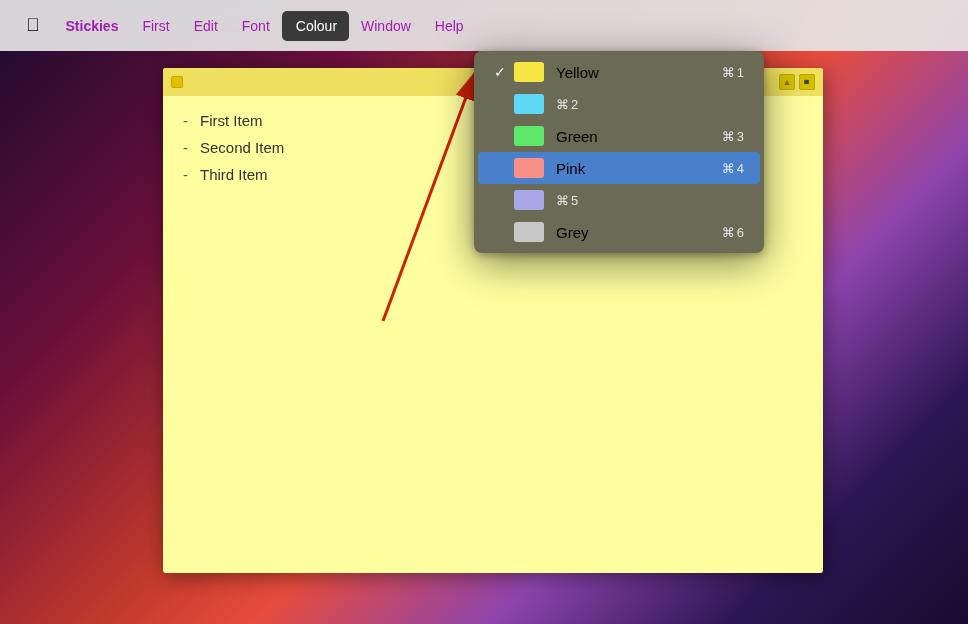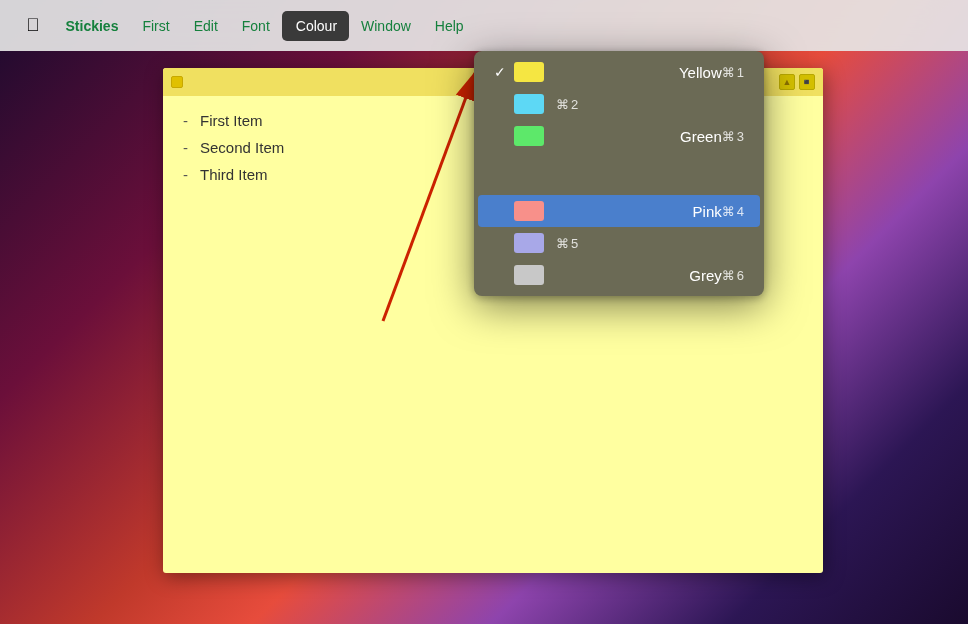--- a/index.html
+++ b/index.html
@@ -30,21 +30,21 @@
       align-items: center;
       padding: 0 16px;
       position: relative;
       z-index: 100;
     }
 
     .menubar-item {
       padding: 4px 12px;
       font-size: 14px;
       font-weight: 400;
-      color: #15803d;
+      color: #a21caf;
       cursor: pointer;
       border-radius: 5px;
       white-space: nowrap;
       line-height: 1;
       display: flex;
       align-items: center;
       height: 30px;
     }
 
     .menubar-item.bold {
@@ -154,21 +154,20 @@
       align-items: center;
       padding: 6px 16px;
       cursor: pointer;
       position: relative;
       border-radius: 4px;
       margin: 0 4px;
     }
 
     .menu-item:hover, .menu-item.selected {
       background: #4a7fcc;
-      margin-top: 43px;
     }
 
     .menu-item.selected {
       background: #4a7fcc;
     }
 
     .checkmark {
       width: 20px;
       font-size: 14px;
       color: white;
@@ -179,23 +178,22 @@
       width: 30px;
       height: 20px;
       border-radius: 3px;
       margin-right: 12px;
       flex-shrink: 0;
     }
 
     .menu-item-label {
       flex: 1;
       font-size: 15px;
-      color: #ffffff;
+      color: #000000;
       font-weight: 400;
-      text-align: right;
     }
 
     .menu-shortcut {
       font-size: 13px;
       color: rgba(255,255,255,0.8);
       display: flex;
       align-items: center;
       gap: 2px;
     }
 

